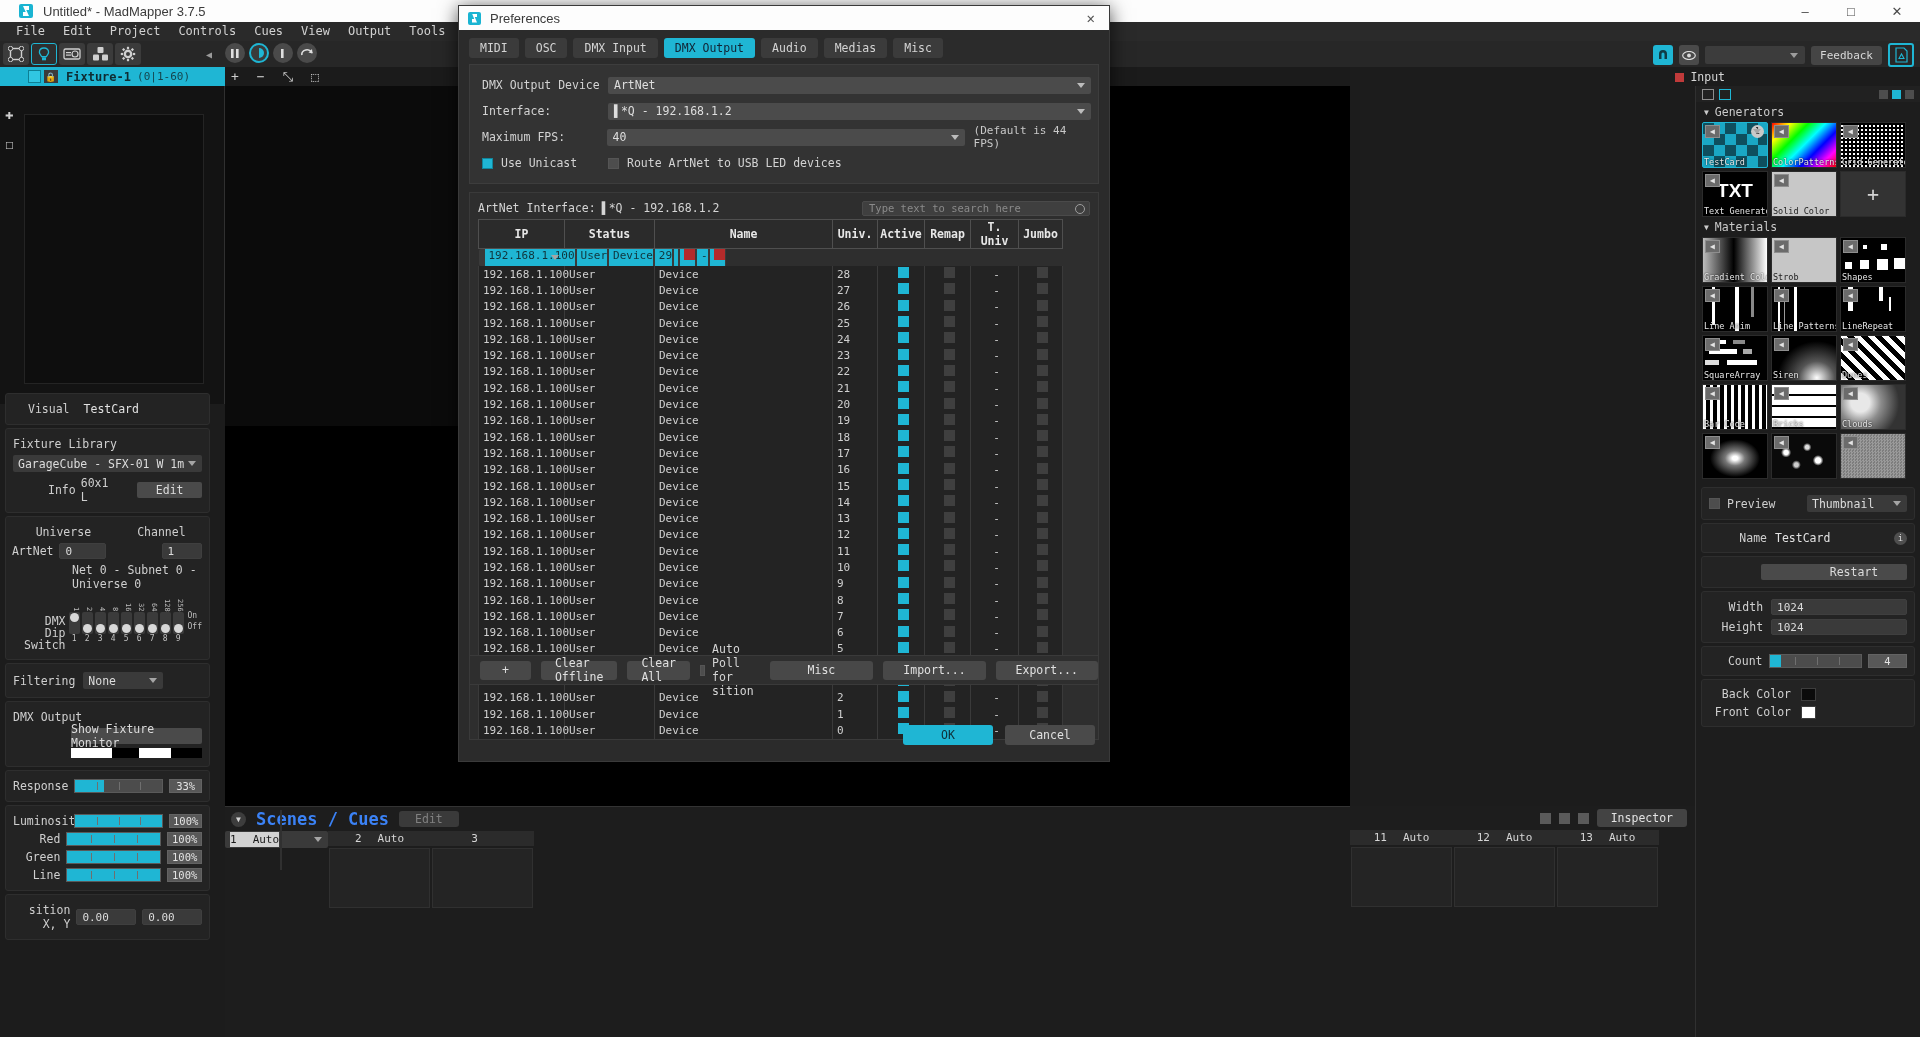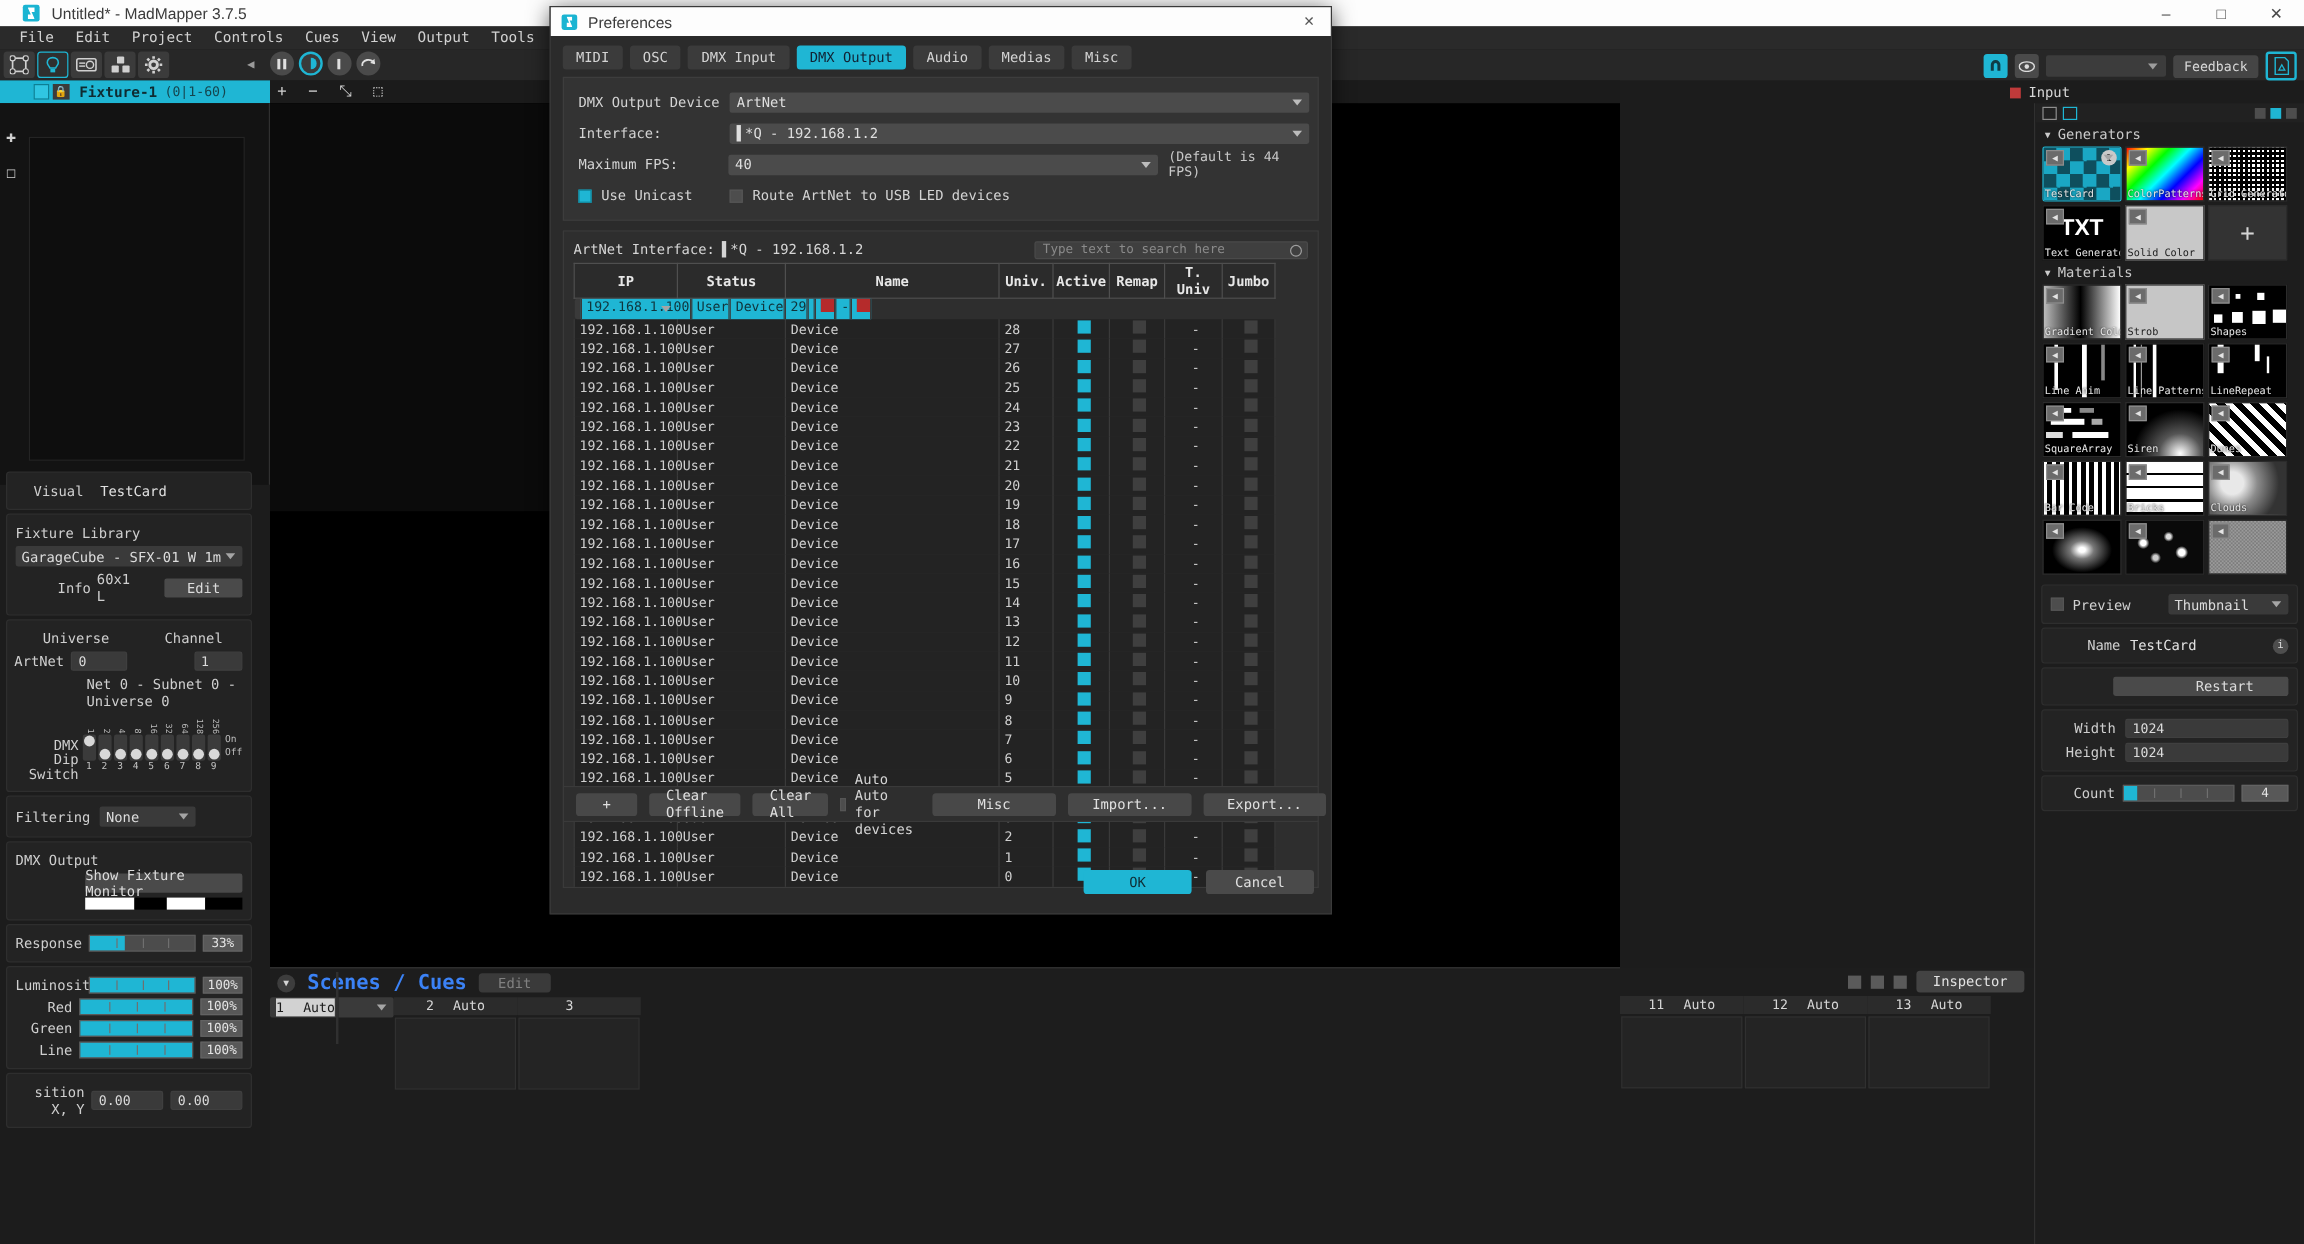--- a/index.html
+++ b/index.html
@@ -789,20 +789,30 @@
         <div class="slider" style="width:96px;">
           <div class="fill" style="width:12%"></div>
           <div class="tick" style="left:28%"></div>
             <div class="tick" style="left:52%"></div>
             <div class="tick" style="left:76%"></div>
         </div>
         <div class="sval" style="width:40px;">4</div>
       </div>
     </div>
 
+    <div class="rp-sect">
+      <div class="rowl" style="gap:10px;">
+        <span style="width:82px;text-align:right;">Back Color</span>
+        <div style="width:15px;height:13px;background:#0b0b0b;border:1px solid #3d3d3d;"></div>
+      </div>
+      <div class="rowl" style="gap:10px;">
+        <span style="width:82px;text-align:right;">Front Color</span>
+        <div style="width:15px;height:13px;background:#fff;border:1px solid #3d3d3d;"></div>
+      </div>
+    </div>
   </div>
 
   <div style="position:absolute;right:195px;top:70px;display:flex;align-items:center;gap:6px;">
     <div style="width:9px;height:9px;background:#c03a3a;"></div>
     <span style="font-size:11.5px;color:#d7d7d7;">Input</span>
   </div>
 
   <div class="dlg">
     <div class="dlg-title">
       <div class="ic"></div>
@@ -1192,21 +1202,21 @@
           </tbody>
       </table>
     </div>
 
     <div class="dlg-foot">
       <div class="fbtn" style="padding:0 22px;">+</div>
       <div class="fbtn">Clear Offline</div>
       <div class="fbtn">Clear All</div>
       <div style="display:flex;align-items:center;gap:7px;">
         <div class="cbx off"></div>
-        <span style="font-size:11.5px;color:#d5d5d5;">Auto Auto for devices</span>
+        <span style="font-size:11.5px;color:#d5d5d5;">Auto Poll for sition</span>
       </div>
       <div class="fbtn" style="padding:0 38px;">Misc</div>
       <div class="fbtn" style="padding:0 20px;">Import...</div>
       <div class="fbtn" style="padding:0 20px;">Export...</div>
     </div>
 
     <div class="okrow">
       <div class="okbtn">OK</div>
       <div class="cancelbtn">Cancel</div>
     </div>

